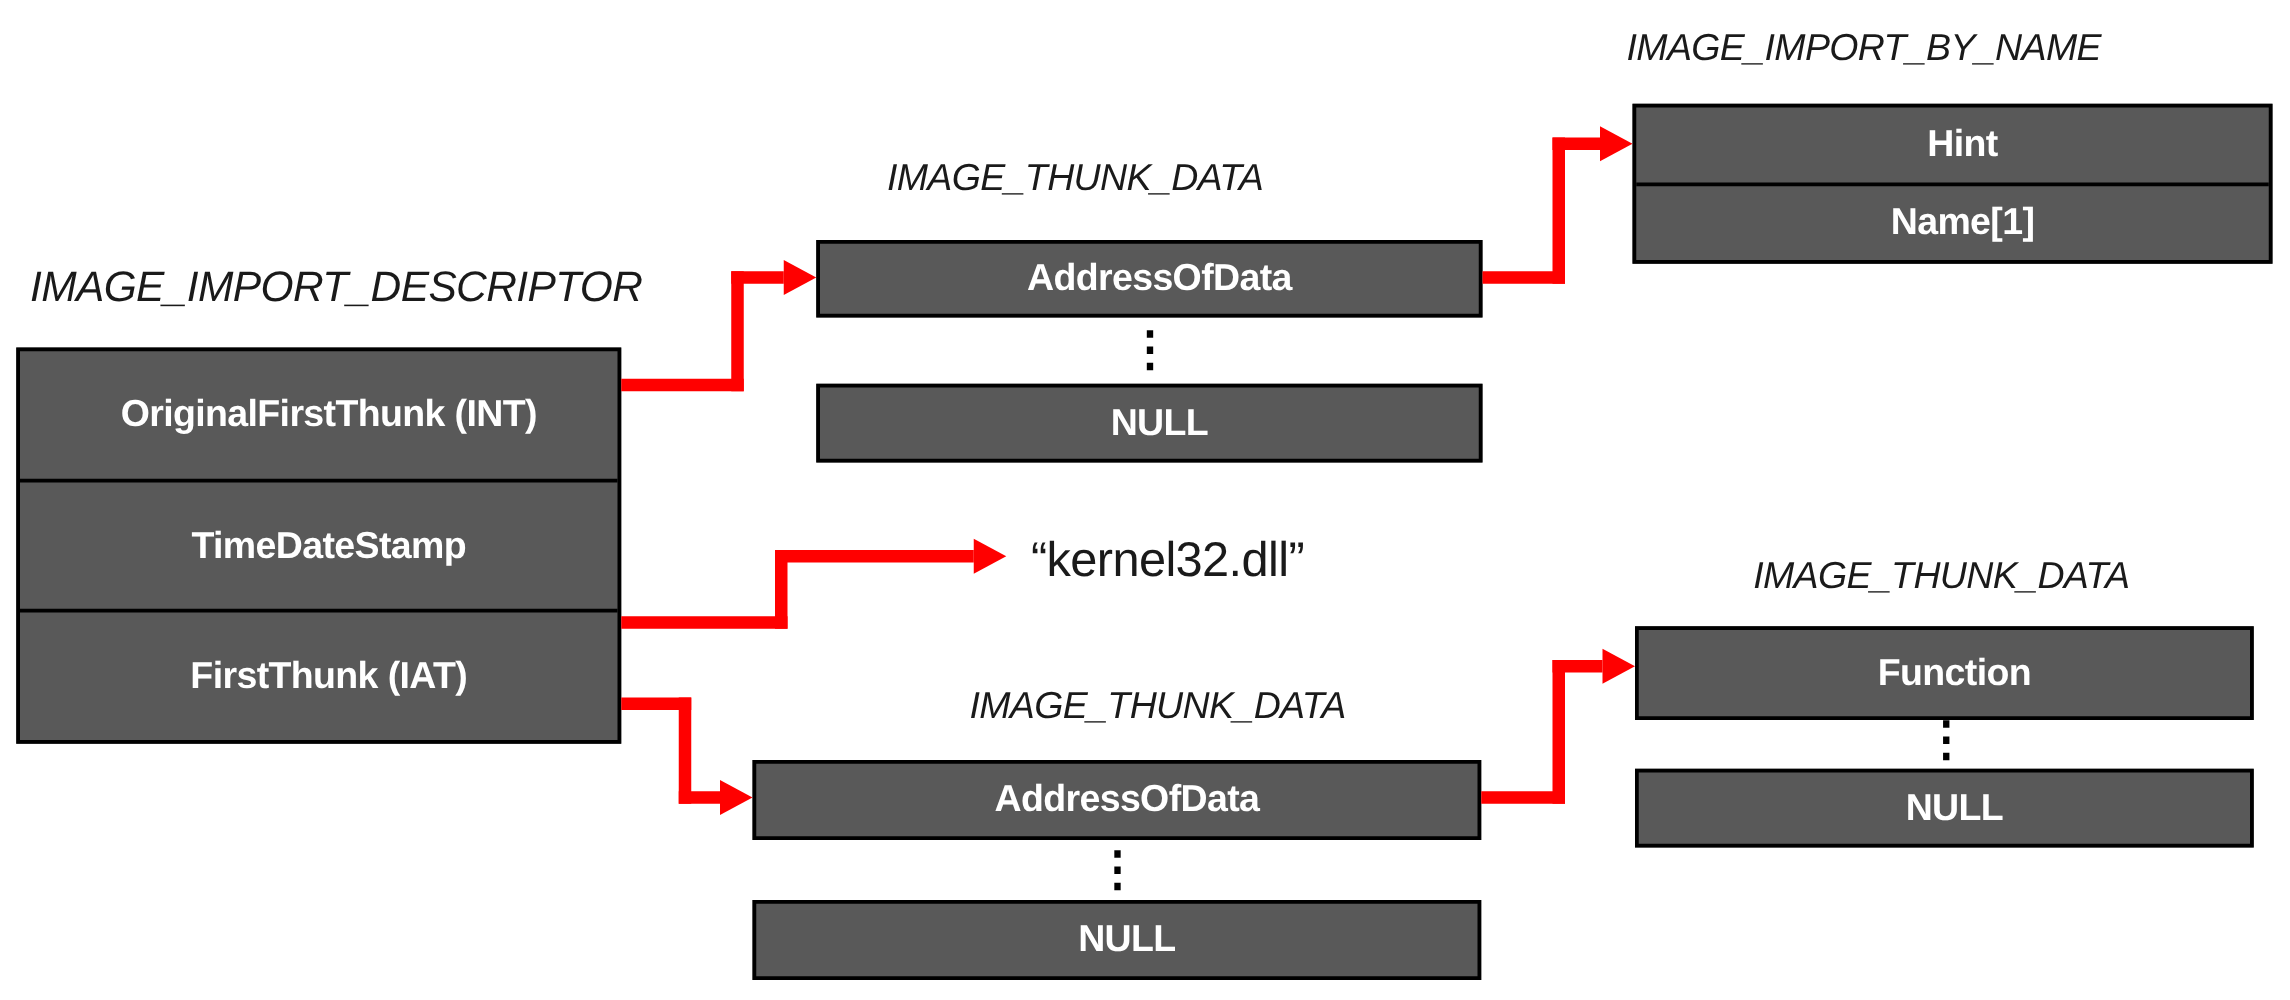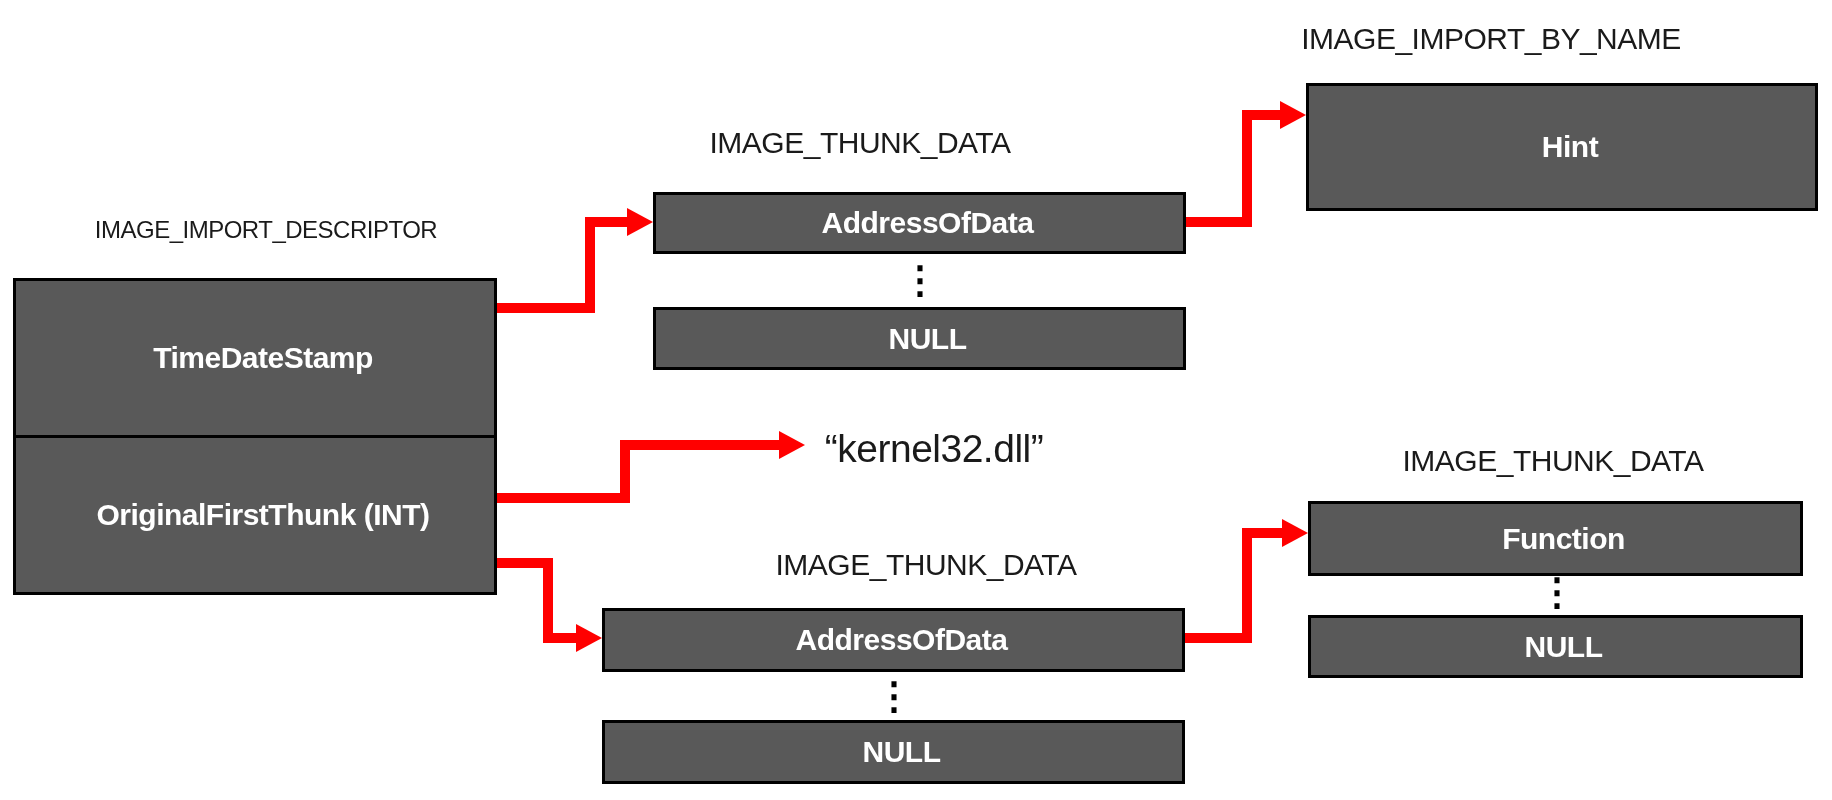--- a/index.html
+++ b/index.html
@@ -14,22 +14,23 @@
 
   
   .tbl-title {
     position: absolute;
     text-align: center;
     color: #1a1a1a;
     font-size: 30px;
     letter-spacing: -0.5px;
     white-space: nowrap;
     line-height: 34px;
+    font-style: italic;
   }
-  .tbl-title.big { font-size: 24px; line-height: 40px; }
+  .tbl-title.big { font-size: 34px; line-height: 40px; }
 
   
   .struct {
     position: absolute;
     background: #595959;
     border: 3px solid #000000;
     box-sizing: border-box;
     display: flex;
     flex-direction: column;
   }
@@ -80,38 +81,40 @@
   }
 </style>
 </head>
 <body>
 
 <div class="canvas">
 
   <div class="tbl-title big" style="left:24px; top:210px; width:484px;">IMAGE_IMPORT_DESCRIPTOR</div>
 
   <div class="struct" style="left:13px; top:278px; width:484px; height:317px;">
+    <div class="row">OriginalFirstThunk (INT)</div>
     <div class="row">TimeDateStamp</div>
-    <div class="row">OriginalFirstThunk (INT)</div>
+    <div class="row">FirstThunk (IAT)</div>
   </div>
 
   <div class="tbl-title" style="left:610px; top:126px; width:500px;">IMAGE_THUNK_DATA</div>
 
   <div class="struct" style="left:653px; top:192px; width:533px; height:62px;">
     <div class="row">AddressOfData</div>
   </div>
   <div class="vdots" style="left:870px; top:256px; width:100px; height:48px;">⋮</div>
   <div class="struct" style="left:653px; top:307px; width:533px; height:63px;">
     <div class="row">NULL</div>
   </div>
 
   <div class="tbl-title" style="left:1241px; top:22px; width:500px;">IMAGE_IMPORT_BY_NAME</div>
 
   <div class="struct" style="left:1306px; top:83px; width:512px; height:128px;">
     <div class="row">Hint</div>
+    <div class="row">Name[1]</div>
   </div>
 
   <div class="free-label" style="left:784px; top:427px; width:300px;">“kernel32.dll”</div>
 
   <div class="tbl-title" style="left:676px; top:548px; width:500px;">IMAGE_THUNK_DATA</div>
 
   <div class="struct" style="left:602px; top:608px; width:583px; height:64px;">
     <div class="row">AddressOfData</div>
   </div>
   <div class="vdots" style="left:844px; top:674px; width:100px; height:44px;">⋮</div>

